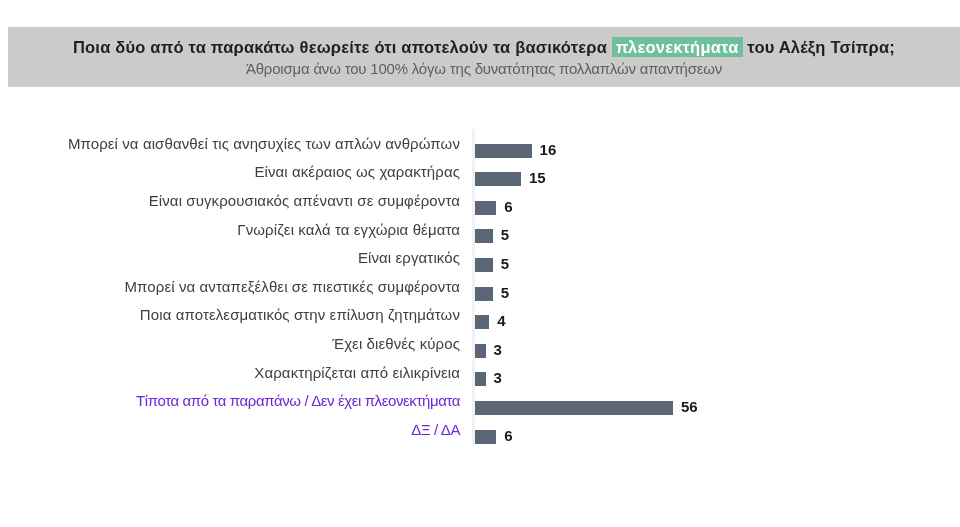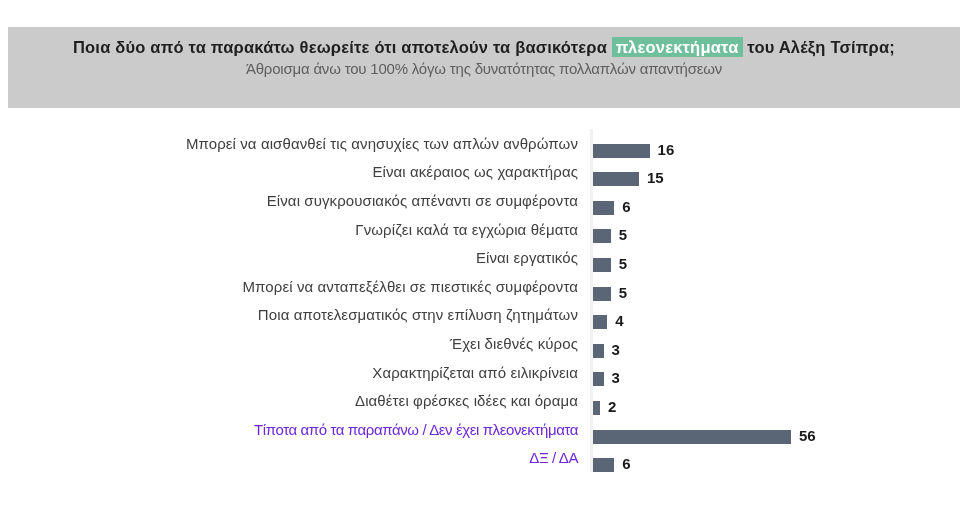--- a/index.html
+++ b/index.html
@@ -5,21 +5,21 @@
   * { box-sizing: border-box; margin: 0; padding: 0; }
   html, body { width: 960px; height: 527px; }
   body {
     background: #ffffff;
     font-family: "Liberation Sans", sans-serif;
     overflow: hidden;
     position: relative;
   }
   .header {
     position: absolute;
-    left: 8px; right: 0; top: 27px; height: 81px;
+    left: 8px; right: 0; top: 27px; height: 60px;
     background: var(--header-bg, #cbcbcb);
     text-align: center;
   }
   .title {
     padding-top: 11px;
     font-size: 16.5px;
     font-weight: bold;
     color: var(--title-text, #1f1f1f);
     letter-spacing: 0.2px;
     white-space: nowrap;
@@ -38,21 +38,21 @@
   .chart {
     position: absolute;
     top: 129px; left: 0; width: 960px;
   }
   .row {
     display: flex;
     align-items: center;
     height: 28.6px;
   }
   .label {
-    width: 590px;
+    width: 472px;
     padding-right: 12px;
     text-align: right;
     font-size: 15px;
     color: var(--label-text, #3f3f3f);
     white-space: nowrap;
     letter-spacing: 0.1px;
   }
   .label.narrow {
     letter-spacing: -0.4px;
     color: #6d28d9;
@@ -142,27 +142,20 @@
         </div>
       </div>
       <div class="row">
         <div class="label">Χαρακτηρίζεται από ειλικρίνεια</div>
         <div class="barzone">
           <div class="bar" style="width: 10.6071px;"></div>
           <div class="value">3</div>
         </div>
       </div>
       <div class="row">
-        <div class="label">Διαθέτει φρέσκες ιδέες και όραμα</div>
-        <div class="barzone">
-          <div class="bar" style="width: 7.07143px;"></div>
-          <div class="value">2</div>
-        </div>
-      </div>
-      <div class="row">
         <div class="label narrow">Τίποτα από τα παραπάνω / Δεν έχει πλεονεκτήματα</div>
         <div class="barzone">
           <div class="bar" style="width: 198px;"></div>
           <div class="value">56</div>
         </div>
       </div>
       <div class="row">
         <div class="label narrow">ΔΞ / ΔΑ</div>
         <div class="barzone">
           <div class="bar" style="width: 21.2143px;"></div>

